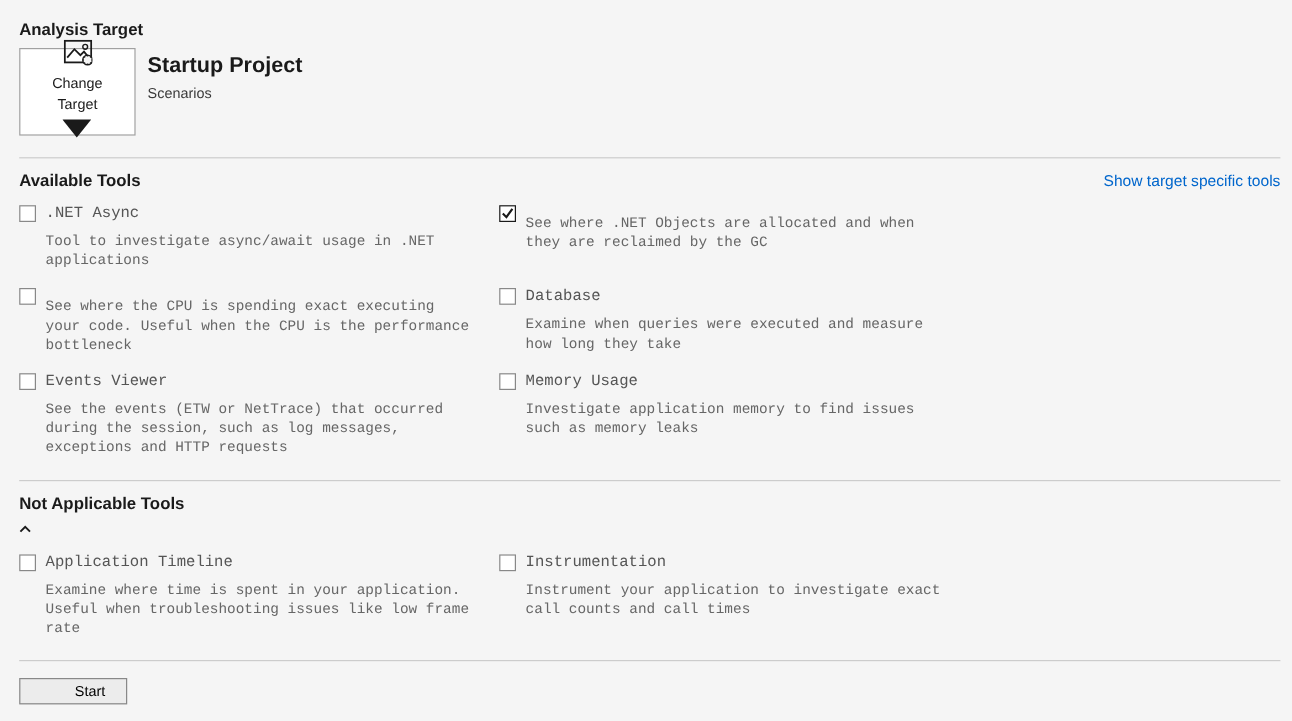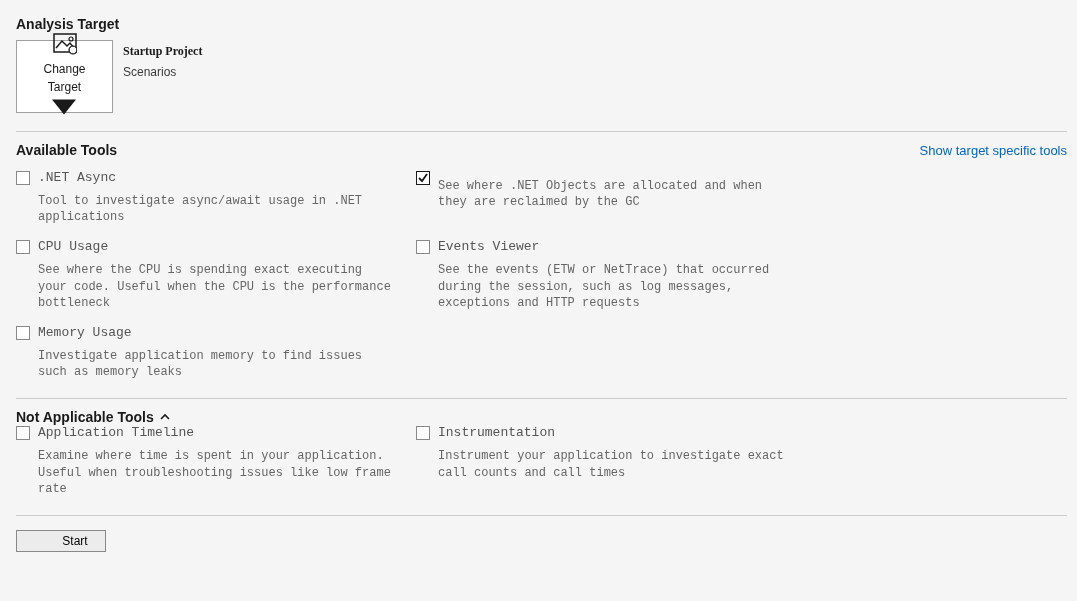--- a/index.html
+++ b/index.html
@@ -29,21 +29,21 @@
       justify-content: center;
       gap: 4px;
       cursor: pointer;
       font-family: inherit;
       font-size: 12px;
       color: #1a1a1a;
     }
     .change-target-btn svg { width: 24px; height: 22px; }
     .dropdown-indicator { display:flex; align-items:center; gap:2px;flex-direction:column;}
     .target-info { padding-top: 4px; }
-    .target-title { font-size: 12px; font-weight: 600; margin-bottom: 6px; font-family: Liberation Serif, serif; }
+    .target-title { font-size: 18px; font-weight: 600; margin-bottom: 6px; }
     .target-subtitle { font-size: 12px; color: #3a3a3a; }
     hr.sep {
       border: none;
       border-top: 1px solid #ccc;
       margin: 18px 0 10px 0;
     }
     .tools-header {
       display: flex;
       justify-content: space-between;
       align-items: center;
@@ -89,20 +89,22 @@
       font-size: 12px;
       color: #666;
       margin-top: 8px;
       line-height: 1.35;
     }
     .gear-icon { width:14px; height:14px; cursor:pointer; }
     .collapsible-header {
       display:flex; align-items:flex-start; gap:6px;
       font-size:14px; font-weight:600;
       cursor:pointer;
+      margin-bottom:12px;
+      flex-direction:column;
     }
     .chevron { width:10px; height:10px; }
     .start-btn {
       width: 90px;
       height: 22px;
       border: 1px solid #888;
       background: #ececec;
       font-family: inherit;
       font-size: 12px;
       cursor: pointer;
@@ -171,24 +173,30 @@
             <polyline points="1,5 4,8 9,1" fill="none" stroke="#1a1a1a" stroke-width="1.8"></polyline>
           </svg>
         </div>
         <div class="tool-text">
           <div class="tool-desc">See where .NET Objects are allocated and when they are reclaimed by the GC</div>
         </div>
       </div>
       <div class="tool-item">
         <div class="chk"></div>
         <div class="tool-text">
-          <div class="tool-label-row">
-            <span class="tool-label">CPU Usage</span>
-          </div>
           <div class="tool-desc">See where the CPU is spending exact executing your code. Useful when the CPU is the performance bottleneck</div>
+        </div>
+      </div>
+      <div class="tool-item">
+        <div class="chk"></div>
+        <div class="tool-text">
+          <div class="tool-label-row">
+            <span class="tool-label">Database</span>
+          </div>
+          <div class="tool-desc">Examine when queries were executed and measure how long they take</div>
         </div>
       </div>
       <div class="tool-item">
         <div class="chk"></div>
         <div class="tool-text">
           <div class="tool-label-row">
             <span class="tool-label">Events Viewer</span>
           </div>
           <div class="tool-desc">See the events (ETW or NetTrace) that occurred during the session, such as log messages, exceptions and HTTP requests</div>
         </div>

